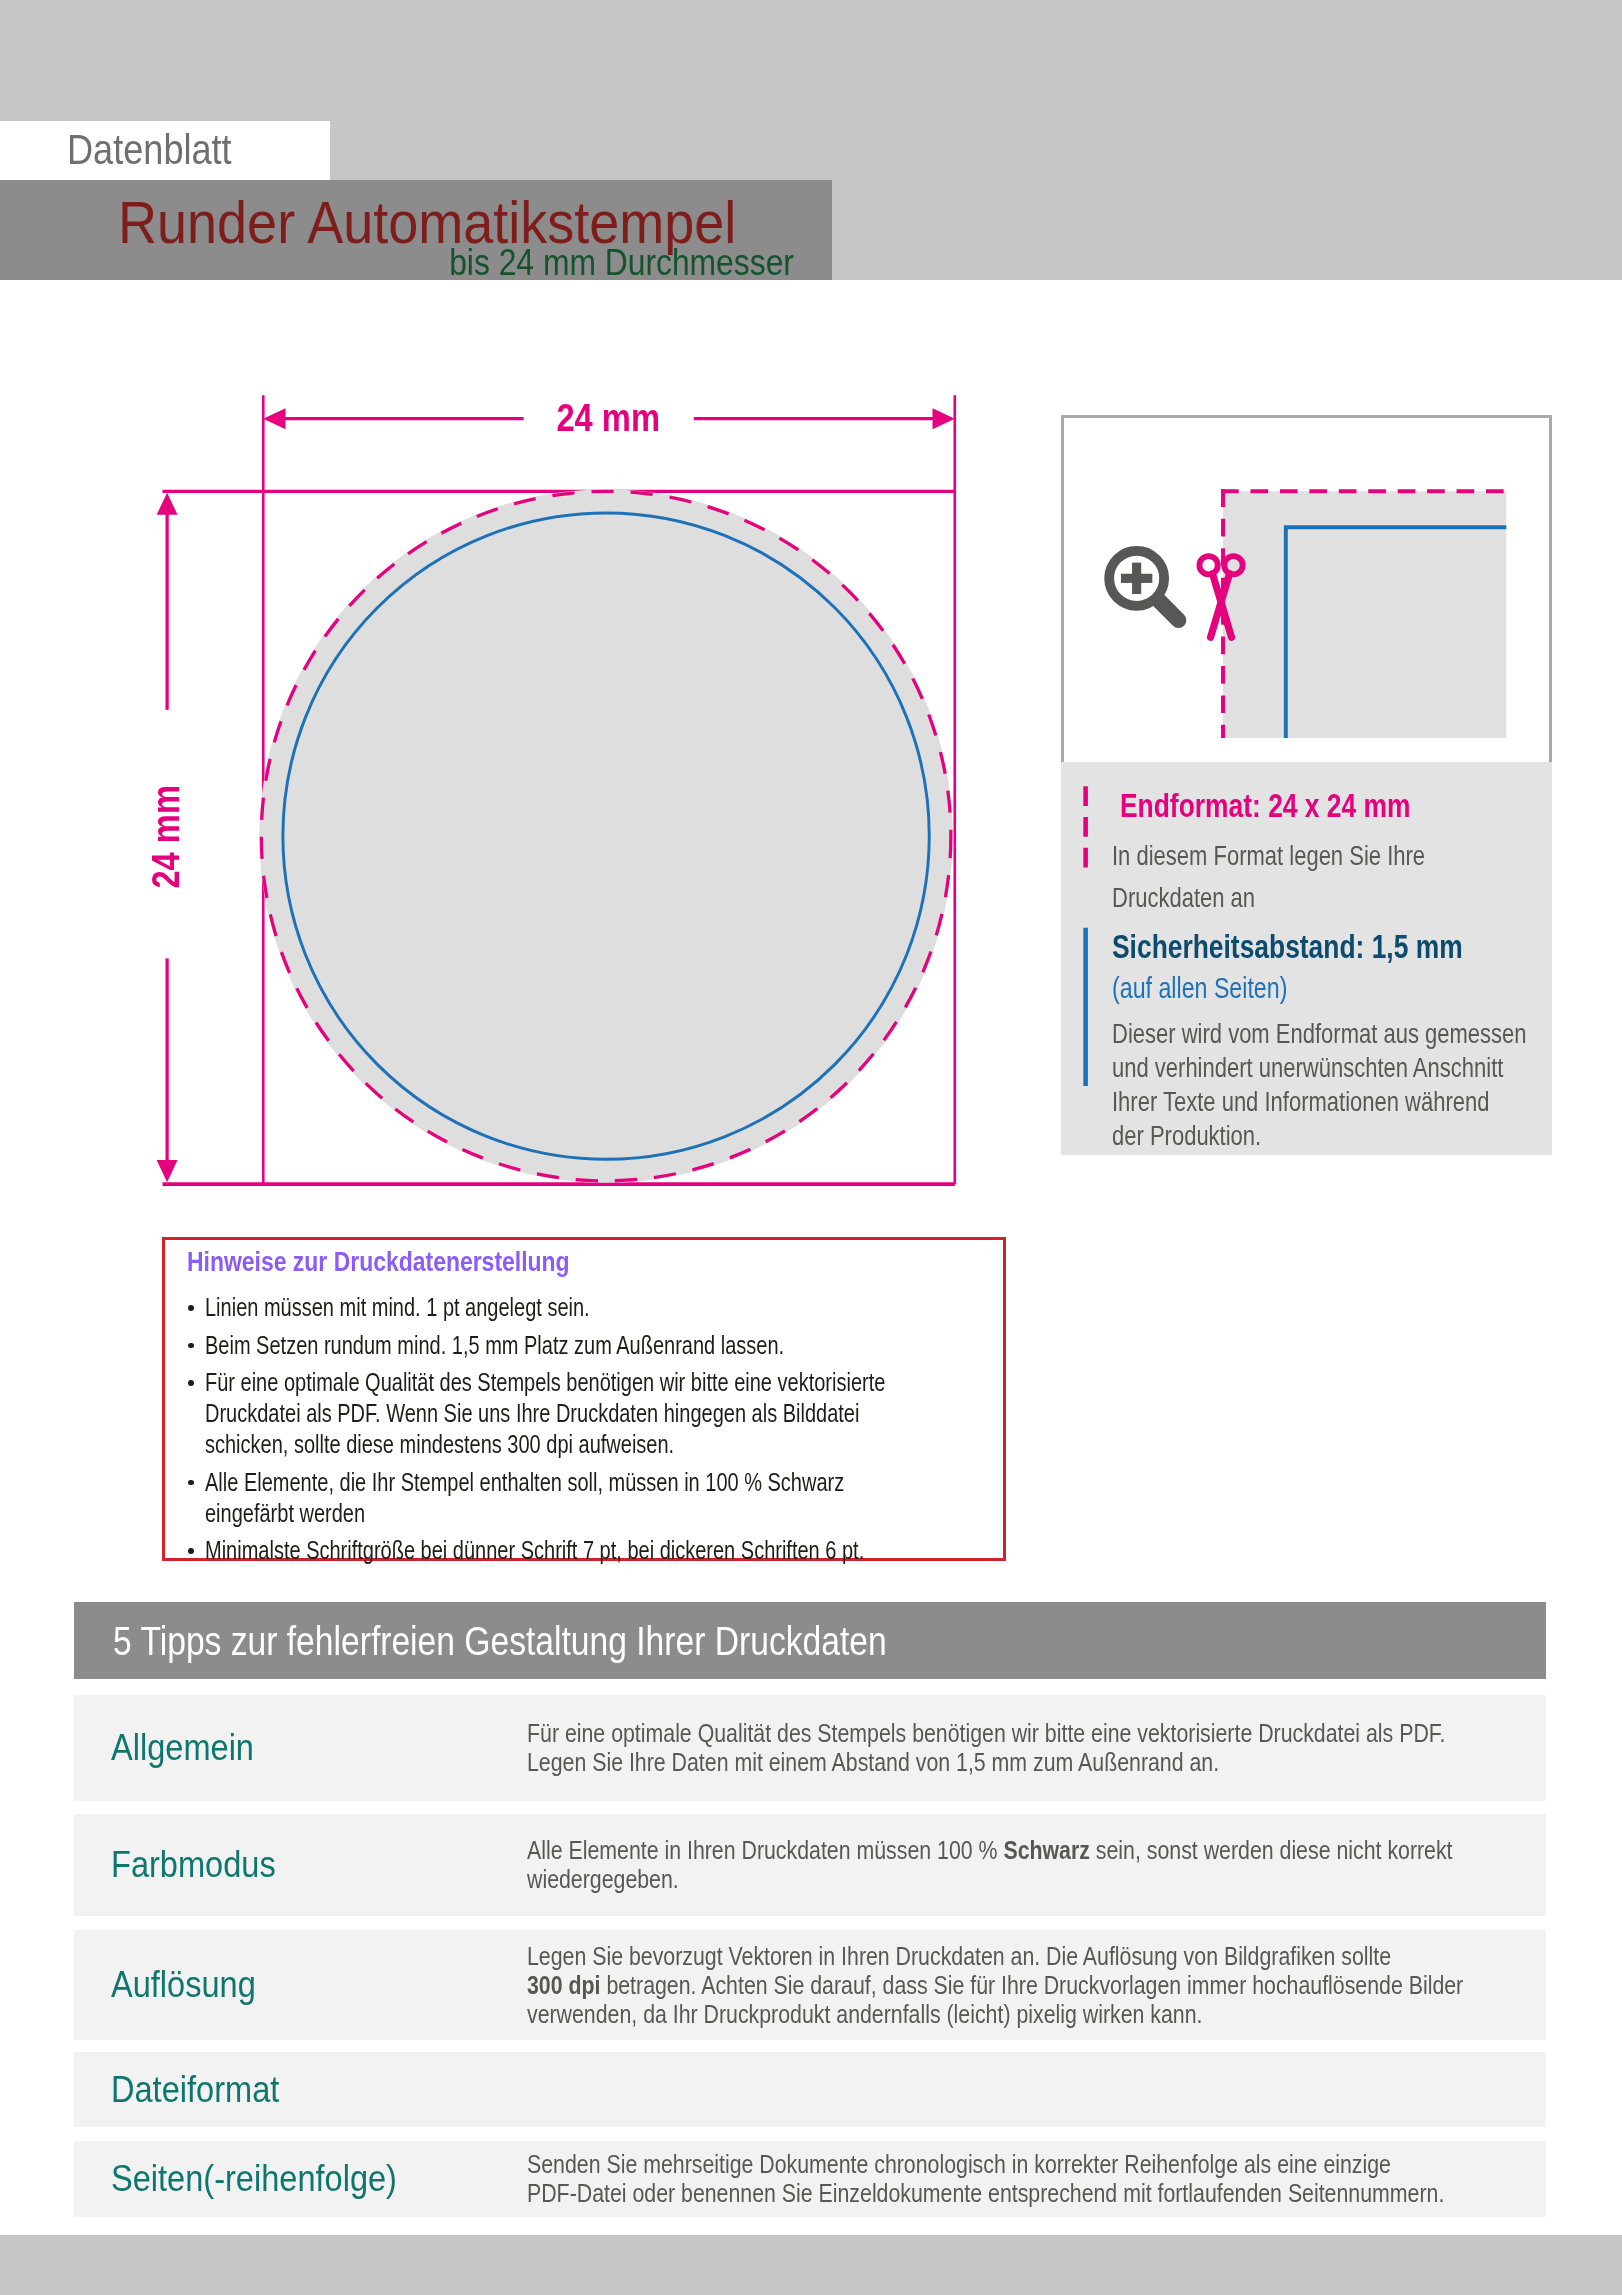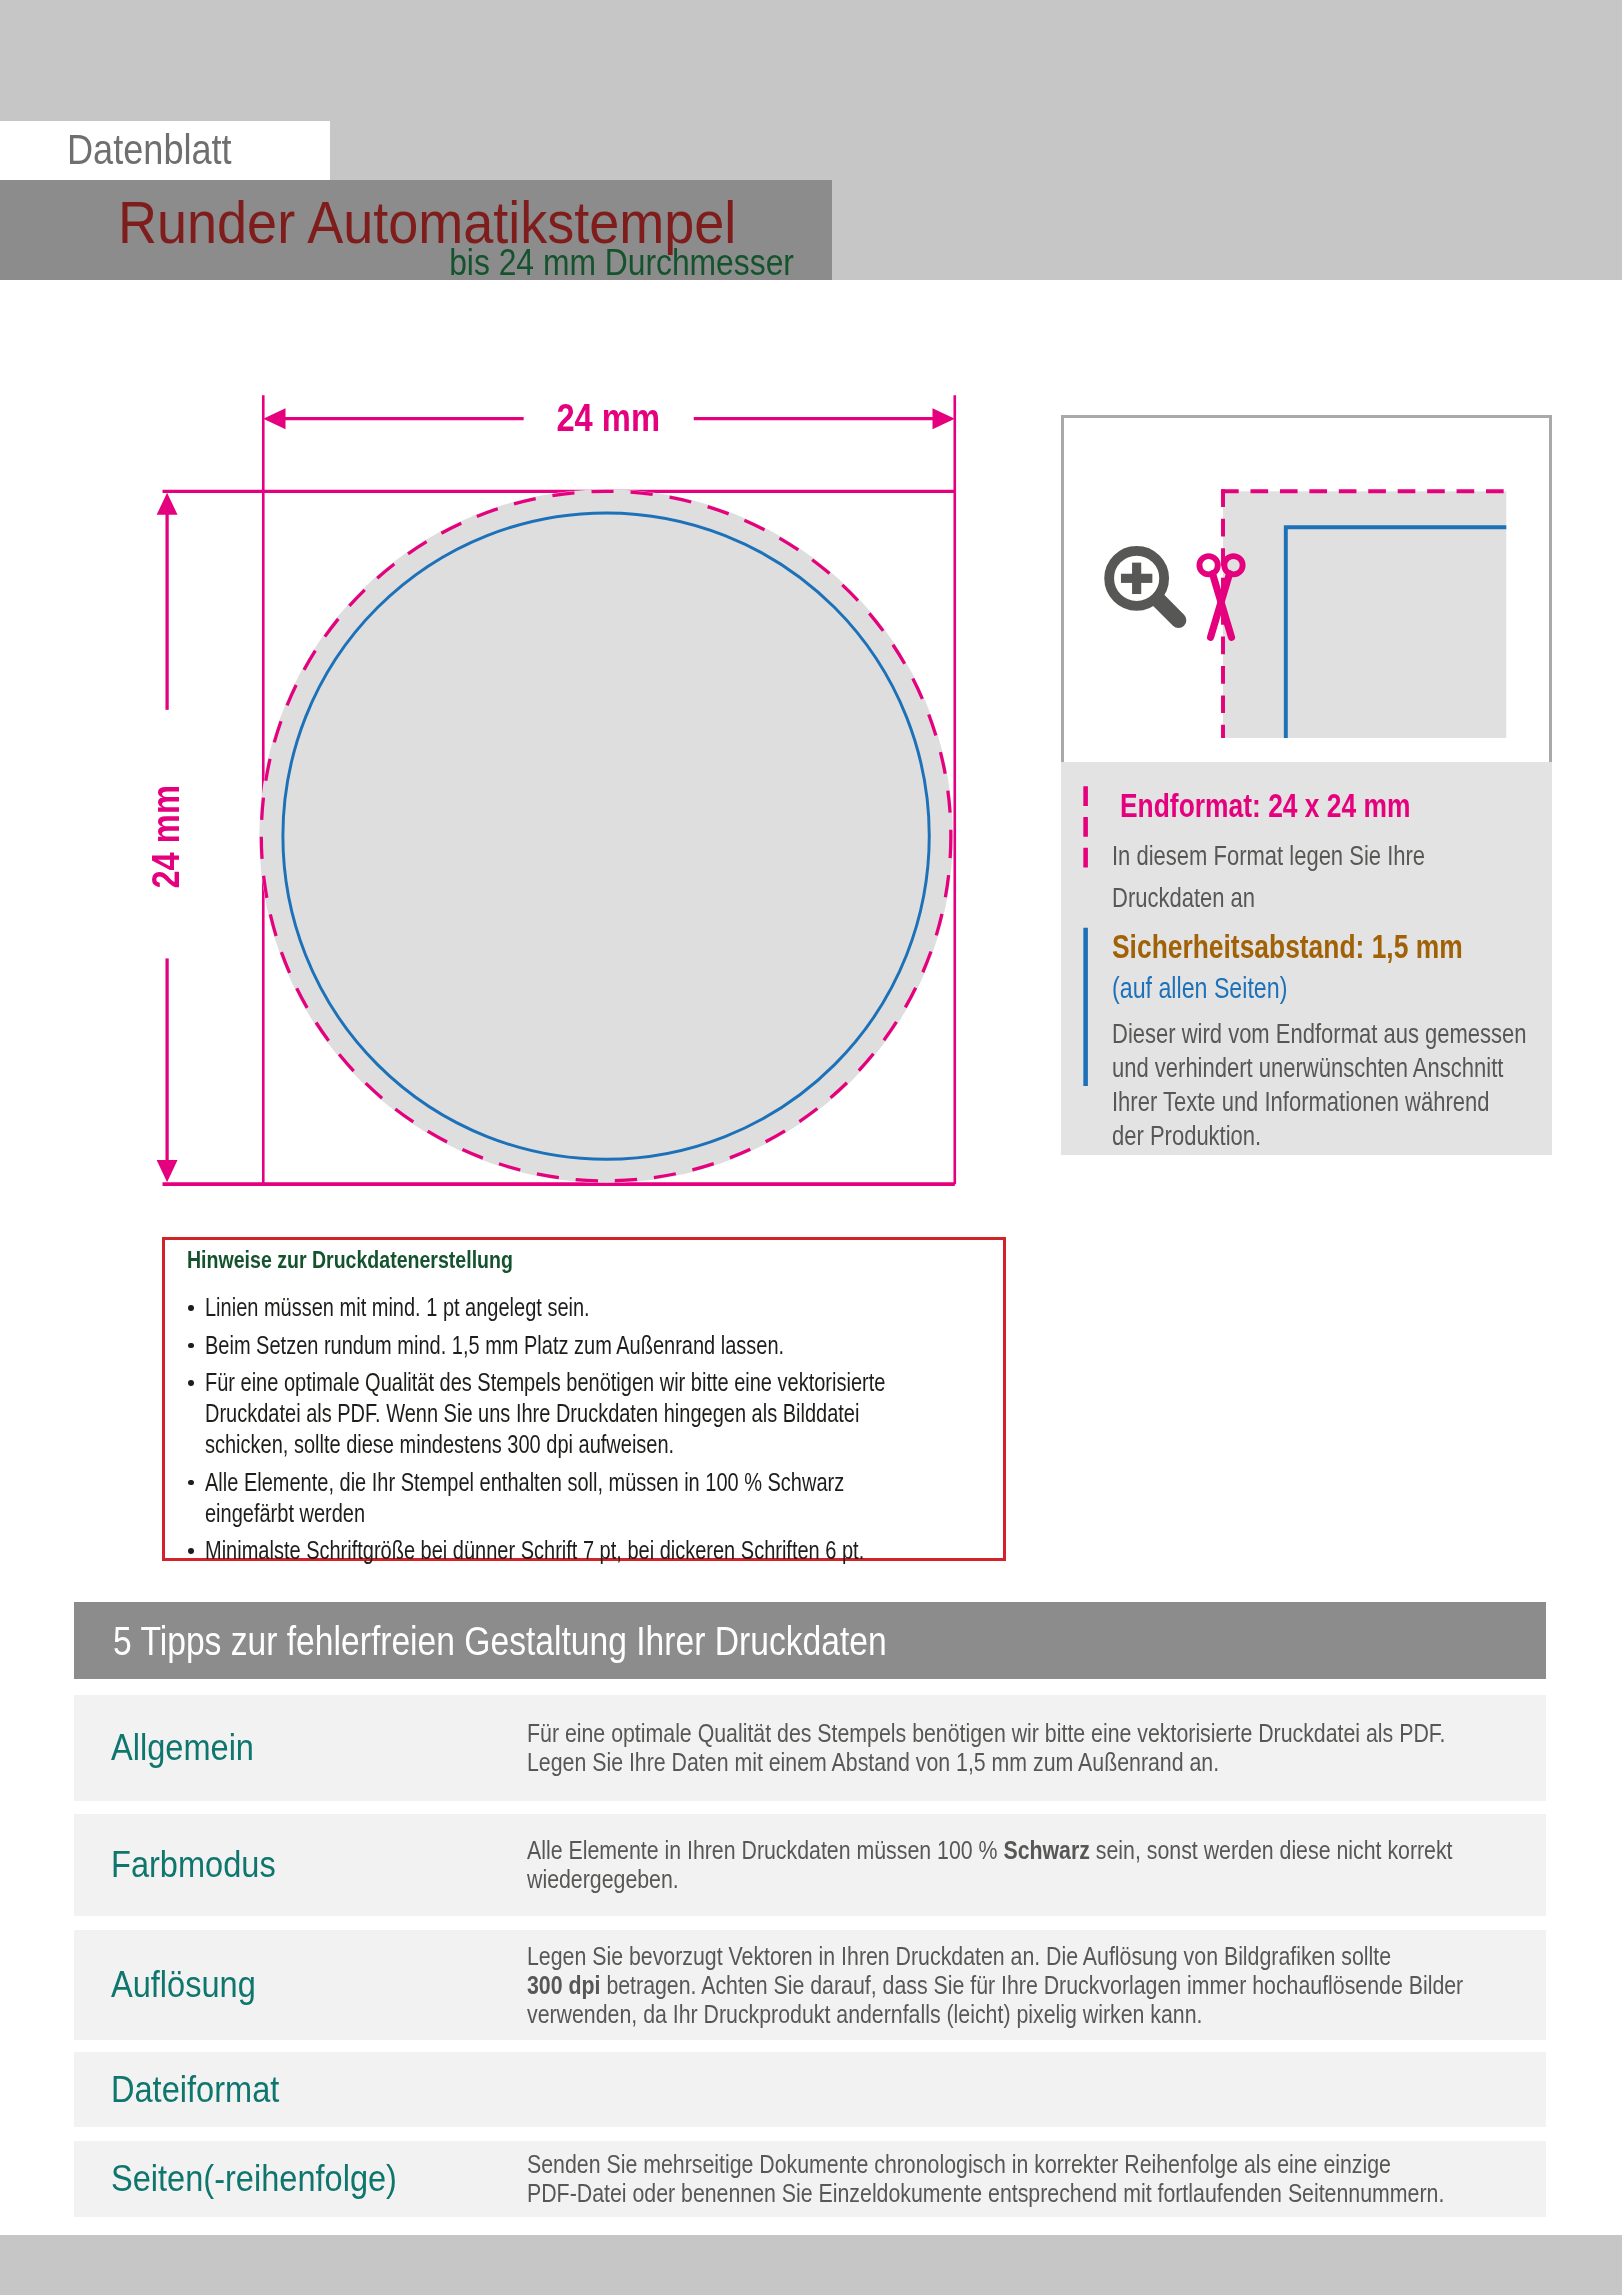--- a/index.html
+++ b/index.html
@@ -25,30 +25,30 @@
   .dim-v{left:88px;top:815px;width:157px;text-align:center;transform:rotate(-90deg);transform-origin:50% 50%;}
 
   
   .upper-box{left:1061px;top:415px;width:485px;height:344px;background:#ffffff;border:3.3px solid #a9a9a9;}
   .lower-panel{left:1061px;top:762px;width:491px;height:393px;background:#e3e3e3;}
   .panel-text{left:1112px;color:#575756;font-size:27.5px;}
   .panel-text .cx{transform:scaleX(.8);}
   .endformat-title{top:787px;font-size:33px;font-weight:bold;color:#e5007e;margin-left:8px;}
   .endformat-l1{top:840px;}
   .endformat-l2{top:882px;}
-  .safety-title{top:928px;font-size:33px;font-weight:bold;color:#a16207;}
+  .safety-title{top:928px;font-size:33px;font-weight:bold;color:#0c4a6e;}
   .safety-sub{top:972px;font-size:29px;color:#1d71b8;}
   .safety-l1{top:1018px;}
   .safety-l2{top:1052px;}
   .safety-l3{top:1086px;}
   .safety-l4{top:1120px;}
 
   
   .notes-box{left:162px;top:1237px;width:838px;height:318px;background:#ffffff;border:3.9px solid #d2232a;}
-  .notes-title{left:187px;top:1247px;font-size:23px;font-weight:bold;color:#14532d;}
+  .notes-title{left:187px;top:1247px;font-size:27px;font-weight:bold;color:#8b5cf6;}
   .notes-title .cx{transform:scaleX(.85);}
   .notes-bullets{left:187px;top:1292px;width:805px;}
   .note-line{position:relative;padding-left:18.3px;font-size:25px;color:#1d1d1b;line-height:31px;}
   .note-line .cx{transform:scaleX(.8);}
   .note-line.first{margin-top:6.5px;}
   .note-line.first:first-child{margin-top:0;}
   .dot{position:absolute;left:1.3px;top:13px;width:5.9px;height:5.9px;border-radius:50%;background:#1d1d1b;}
 
   
   .tips-banner{left:74px;top:1602px;width:1472px;height:77px;background:#8c8c8c;}

